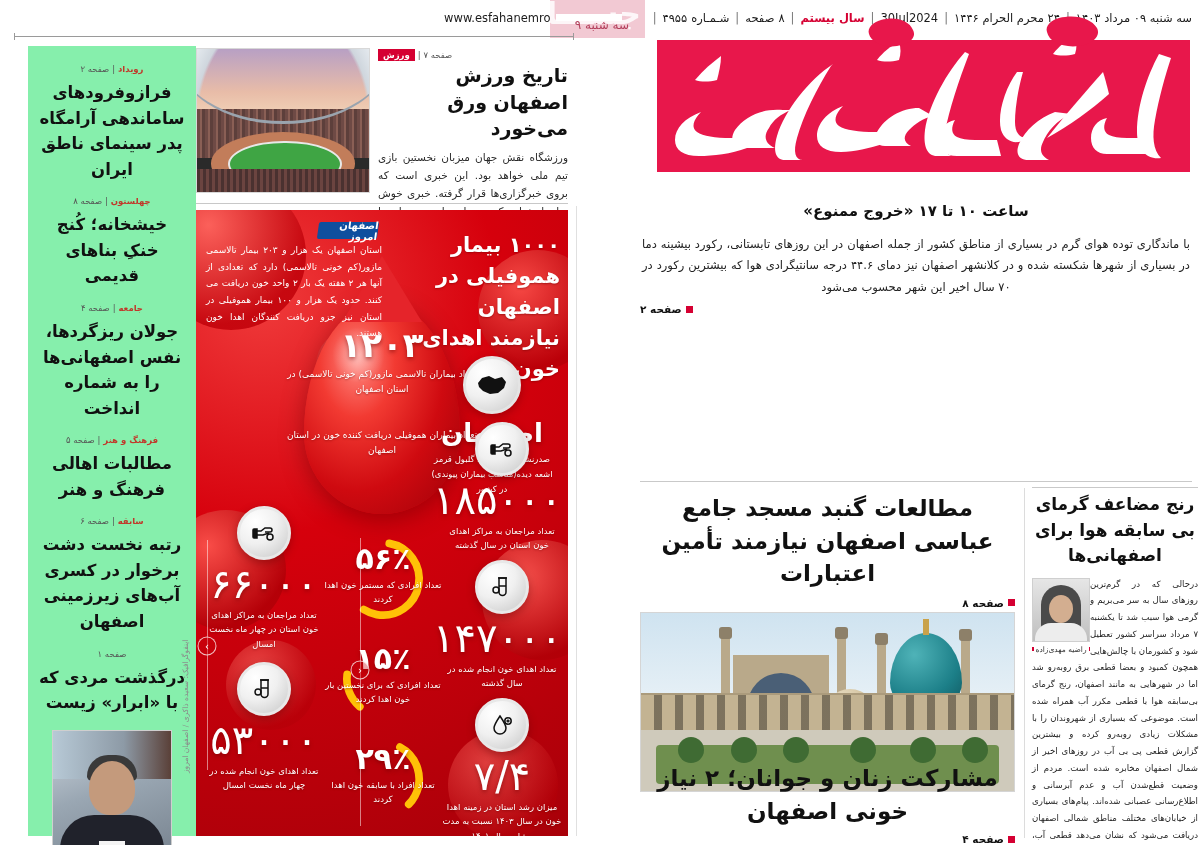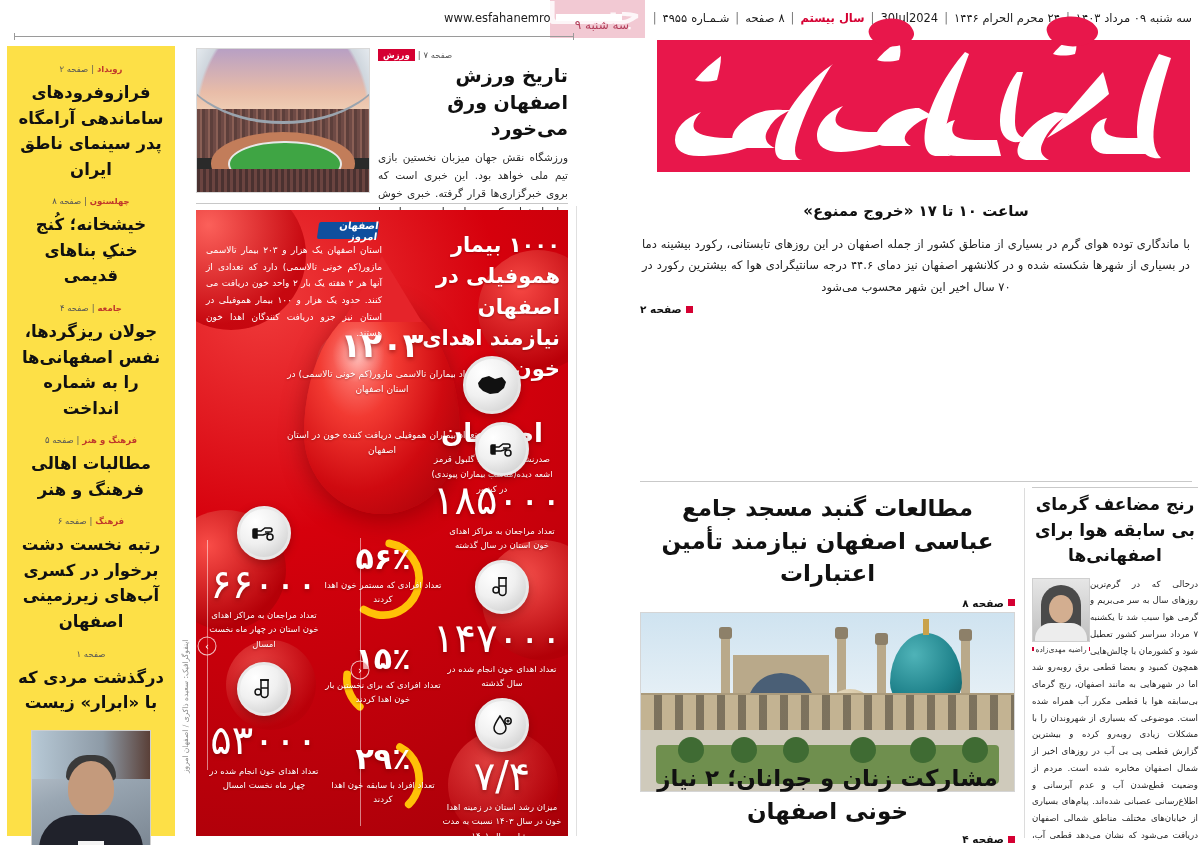--- a/index.html
+++ b/index.html
@@ -53,22 +53,22 @@
 
   
   .logo{
     position:absolute;top:12px;right:4px;width:545px;height:185px;
     overflow:hidden;
   }
   .logo svg{display:block;}
 
   
   .sidebar{
-    position:absolute;top:46px;left:7px;width:168px;height:790px;
-    background:#fde047;direction:rtl;padding:8px 9px 0 9px;box-sizing:border-box;
+    position:absolute;top:46px;left:28px;width:168px;height:790px;
+    background:#86efac;direction:rtl;padding:8px 9px 0 9px;box-sizing:border-box;
   }
   .kicker{
     text-align:center;font-size:9px;margin:10px 0 6px 0;color:#555;
     direction:rtl;
   }
   .kicker .catplain{color:#c0392b;font-weight:bold;font-size:8.5px;}
   .kicker .pg{color:#555;font-size:8.5px;}
   .sb-title{
     text-align:center;font-size:16.5px;font-weight:bold;line-height:1.55;
     color:#111;margin:0 0 14px 0;
@@ -451,21 +451,21 @@
       <div class="kicker">
         <span class="catplain">فرهنگ و هنر</span>
         <span class="pg">|</span>
         <span class="pg">صفحه ۵</span>
       </div>
       <div class="sb-title">مطالبات اهالی فرهنگ و هنر</div>
     </div>
 
     <div>
       <div class="kicker">
-        <span class="catplain">فرهنگ</span>
+        <span class="catplain">سابقه</span>
         <span class="pg">|</span>
         <span class="pg">صفحه ۶</span>
       </div>
       <div class="sb-title">رتبه نخست دشت برخوار در کسری آب‌های زیرزمینی اصفهان</div>
     </div>
 
     <div>
       <div class="kicker">
         <span class="pg">صفحه ۱</span>
       </div>

